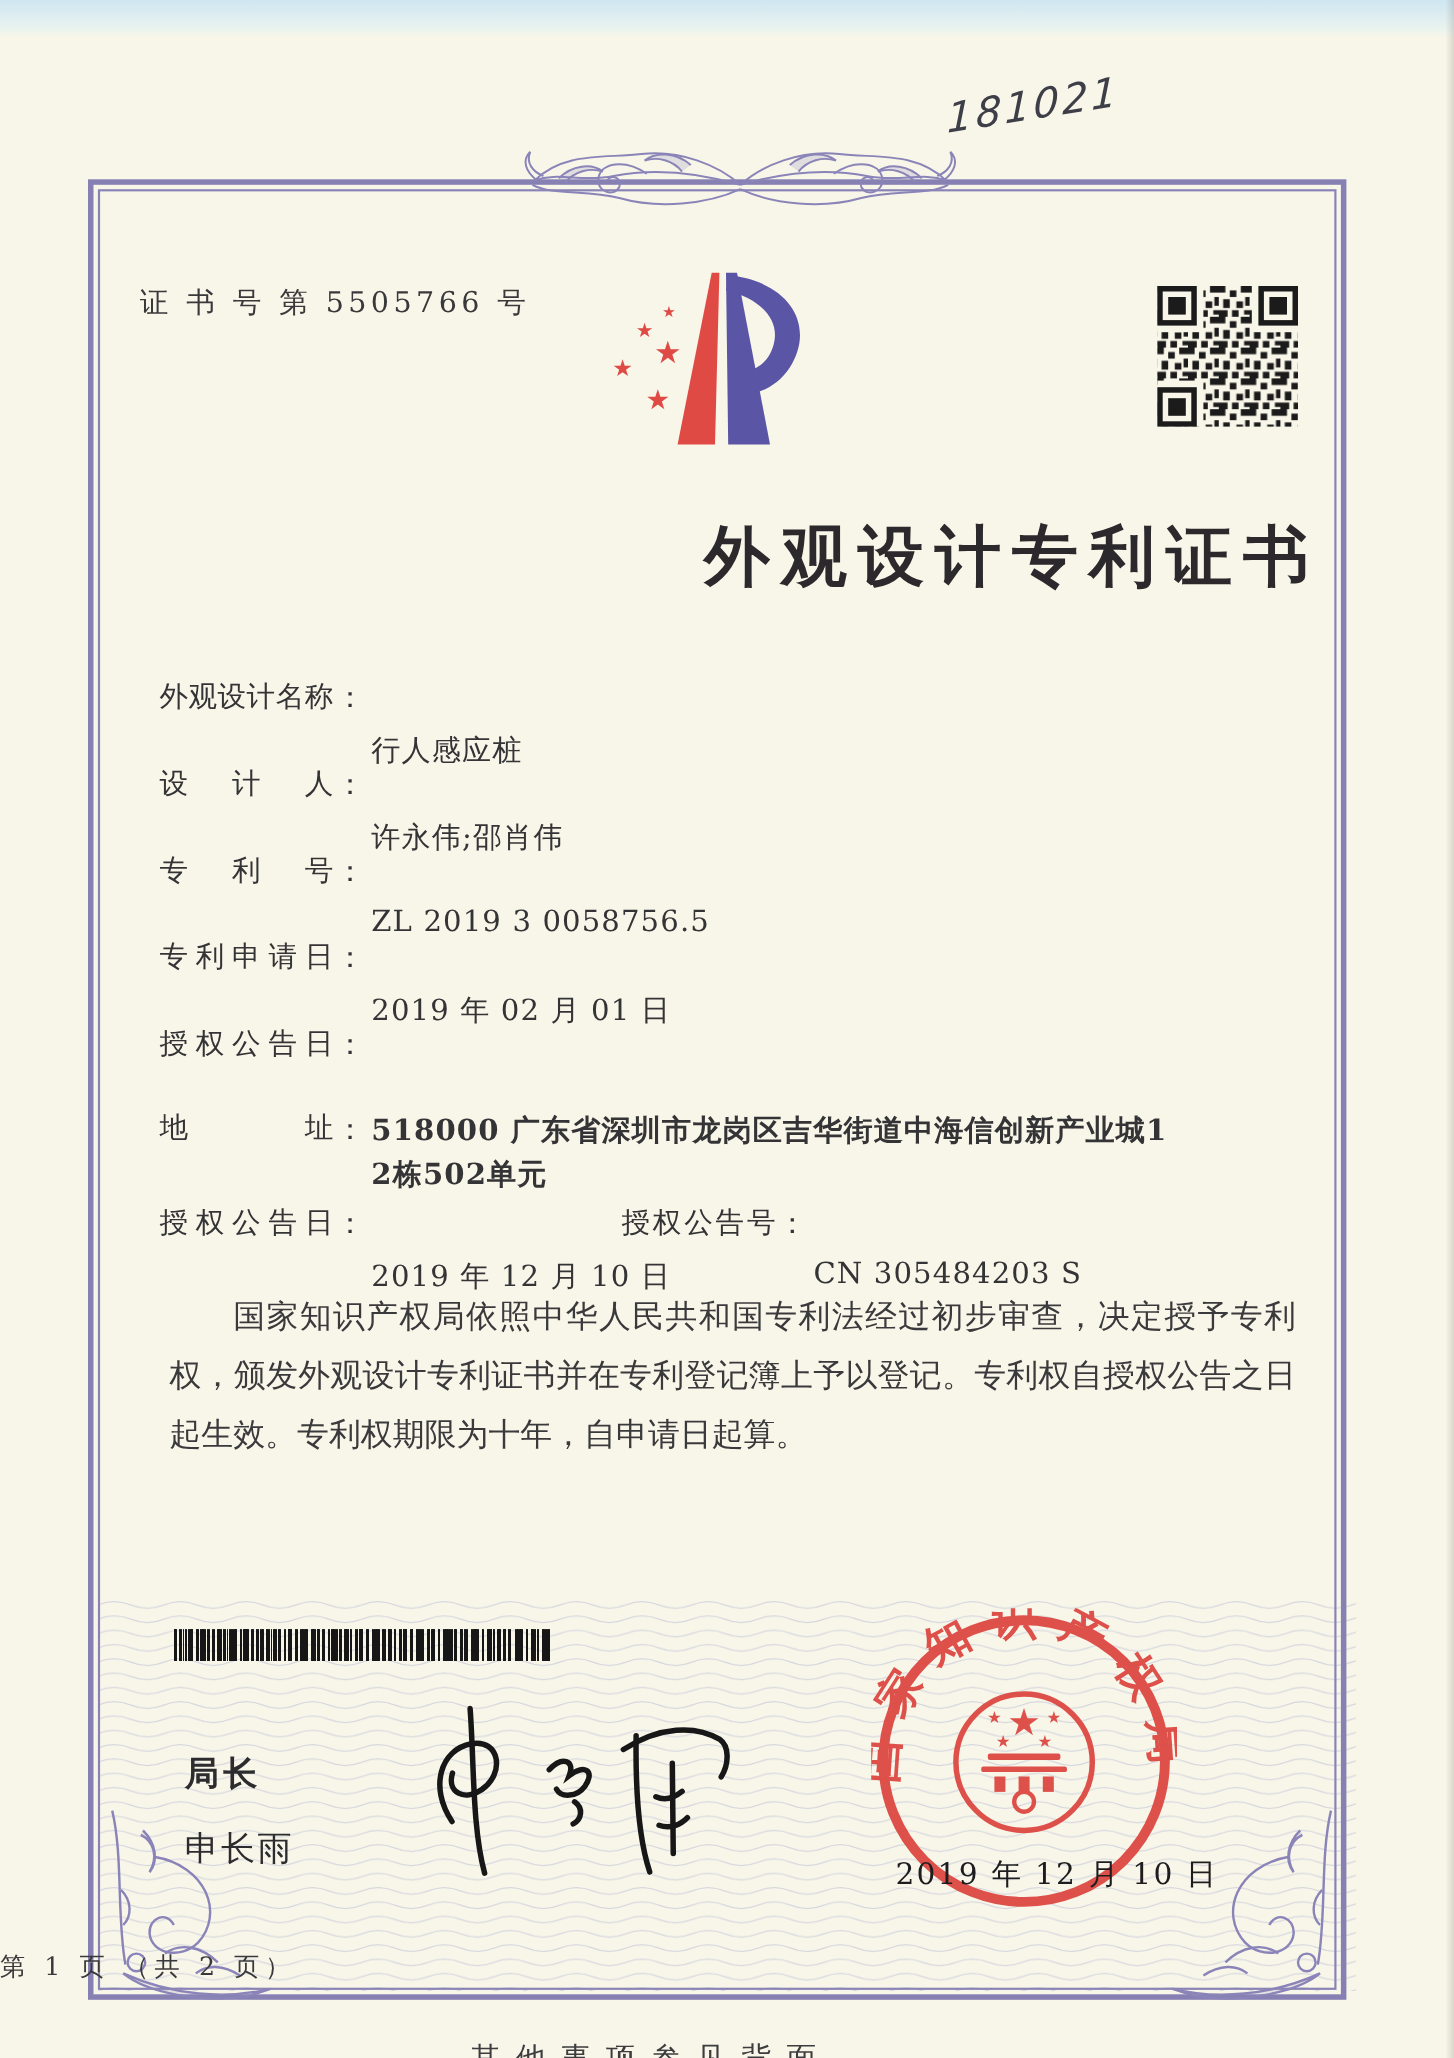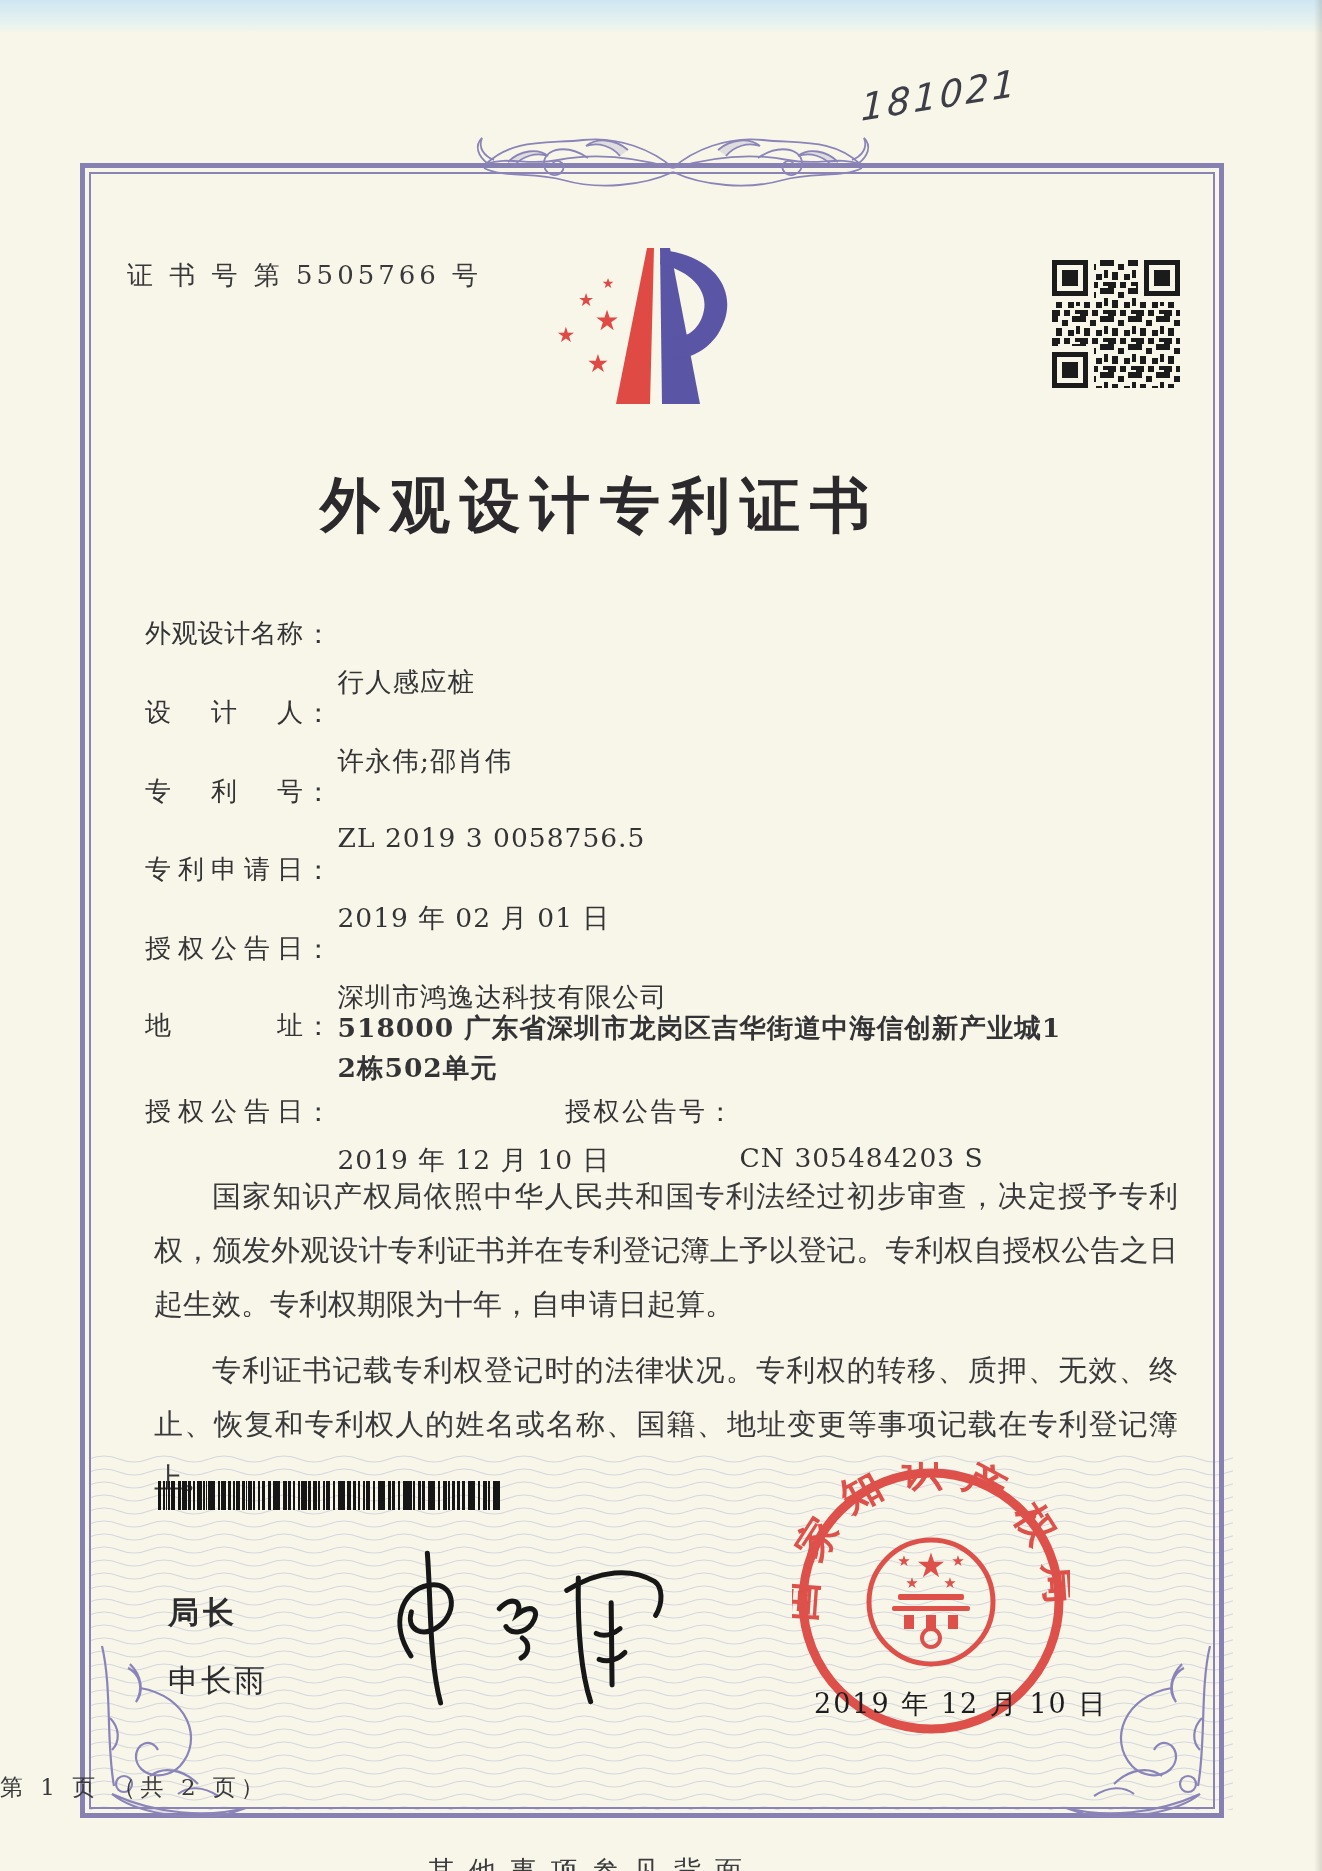--- a/index.html
+++ b/index.html
@@ -17,21 +17,21 @@
     font-style:italic;font-size:37px;color:#3e3e48;letter-spacing:3px;
     transform:rotate(-9deg) skewX(-10deg);}
   .frame{position:absolute;left:80px;top:163px;width:1144px;height:1655px;
     border:5px solid #8781b3;box-sizing:border-box;}
   .frame::after{content:"";position:absolute;inset:4px;border:2px solid #8a84b6;}
   .waves{position:absolute;left:89px;top:1452px;width:1144px;height:358px;opacity:.55;}
   .ornament{position:absolute;pointer-events:none;}
   .cert-no{position:absolute;left:127px;top:258px;font-size:26px;letter-spacing:4px;color:#39393b;}
   .logo{position:absolute;left:550px;top:246px;}
   .qr{position:absolute;left:1052px;top:260px;}
-  .title{position:absolute;left:0;top:466px;width:1200px;text-align:center;
+  .title{position:absolute;left:0;top:466px;width:1200px;text-align:right;
     font-size:60px;font-weight:700;letter-spacing:10px;color:#2b292c;}
   .f-row{position:absolute;left:145px;display:flex;align-items:flex-start;font-size:26.5px;color:#343436;}
   .f-label{display:inline-block;width:158px;font-size:26px;text-align:justify;text-align-last:justify;}
   .f-colon{margin:0 6px 0 2px;}
   .f-value{letter-spacing:1px;margin-top:48px;}
   .f-value-block{width:910px;letter-spacing:1px;line-height:40px;font-weight:bold;}
   .row1{top:616px}.row2{top:695px}.row3{top:774px}.row4{top:852px}
   .row5{top:931px}.row6{top:1008px}.row7{top:1094px}
   .f-row--grantno{left:565px;top:1094px;}
   .f-row--grantno .f-label{width:140px;}
@@ -195,21 +195,20 @@
     <span class="f-value">ZL 2019 3 0058756.5</span>
   </div>
   <div class="f-row row4">
     <span class="f-label">专利申请日</span>
       <span class="f-colon">：</span>
     <span class="f-value">2019 年 02 月 01 日</span>
   </div>
   <div class="f-row row5">
     <span class="f-label">授权公告日</span>
       <span class="f-colon">：</span>
-    <span class="f-value">深圳市鸿逸达科技有限公司</span>
   </div>
   <div class="f-row row6">
     <span class="f-label">地址</span>
       <span class="f-colon">：</span>
     <span class="f-value-block">
       <div>518000 广东省深圳市龙岗区吉华街道中海信创新产业城1</div>
       <div>2栋502单元</div>
     </span>
   </div>
   <div class="f-row row7">
@@ -218,21 +217,20 @@
     <span class="f-value">2019 年 12 月 10 日</span>
   </div>
   <div class="f-row f-row--grantno">
     <span class="f-label">授权公告号</span>
       <span class="f-colon">：</span>
     <span class="f-value">CN 305484203 S</span>
   </div>
 
   <div class="body-text">
     <p>国家知识产权局依照中华人民共和国专利法经过初步审查，决定授予专利权，颁发外观设计专利证书并在专利登记簿上予以登记。专利权自授权公告之日起生效。专利权期限为十年，自申请日起算。</p>
-    <p>专利证书记载专利权登记时的法律状况。专利权的转移、质押、无效、终止、恢复和专利权人的姓名或名称、国籍、地址变更等事项记载在专利登记簿上。</p>
   </div>
 
   <div class="barcode"></div>
 
   <div class="director-label">局长</div>
   <div class="director-name">申长雨</div>
 
   <svg class="signature" width="300" height="175" viewBox="0 0 300 175">
     <g fill="none" stroke="#171717" stroke-width="5" stroke-linecap="round">
       <path d="M38 112 C18 80 30 46 58 42 C84 38 88 70 66 84 C50 94 34 86 40 68"></path>

